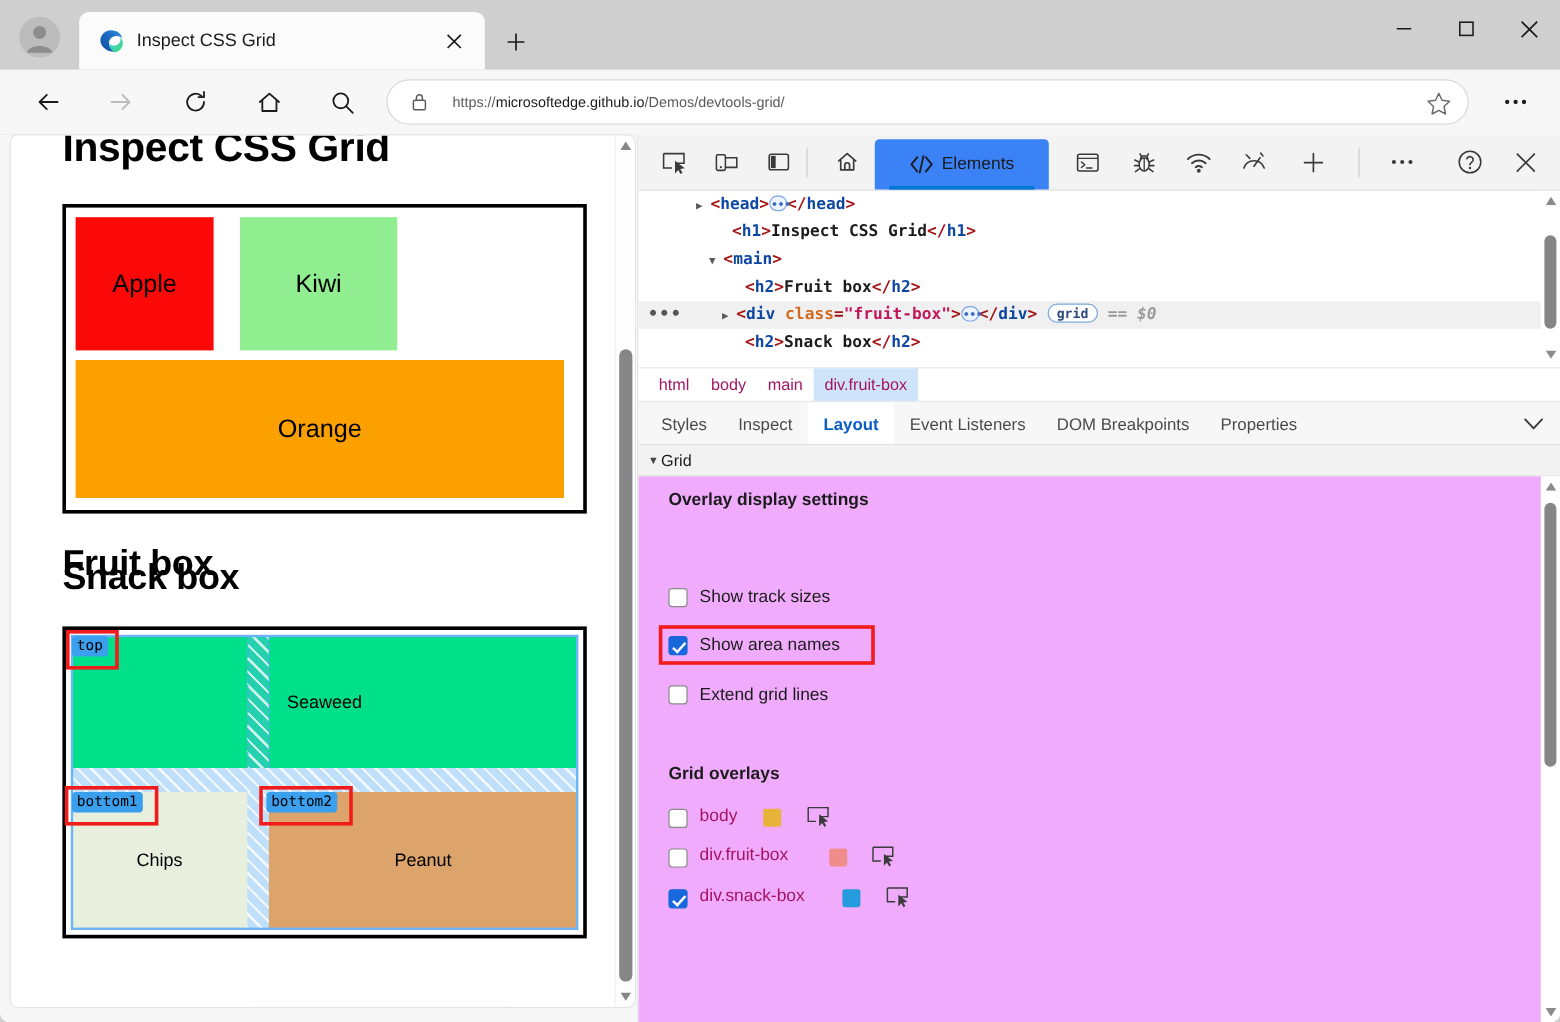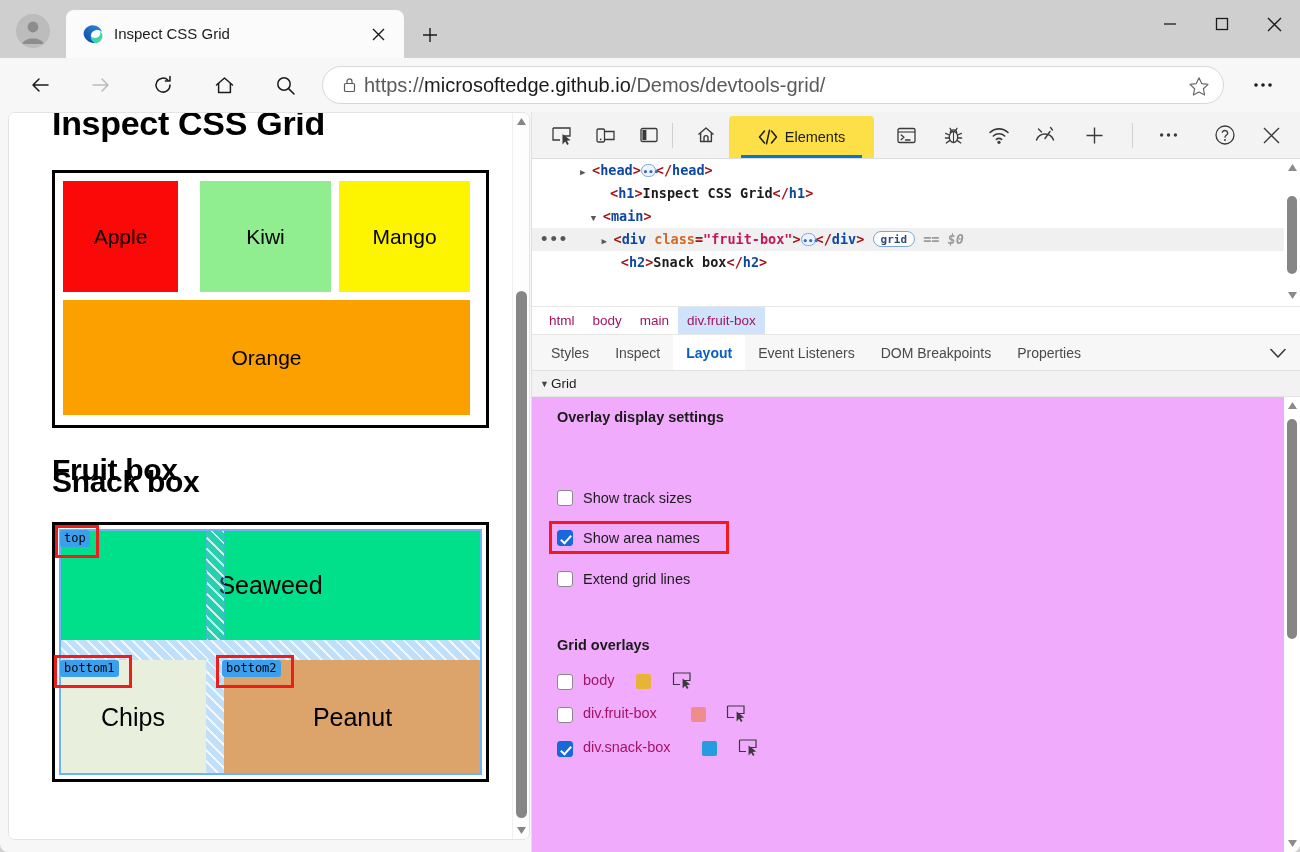--- a/index.html
+++ b/index.html
@@ -81,22 +81,22 @@
   .omnibox {
     position: absolute; left: 322px; top: 8px;
     width: 902px; height: 38px;
     background: #ffffff;
     border: 1px solid #d8d8d8;
     border-radius: 19px;
     display:flex; align-items:center;
   }
   .omni-lock { margin-left: 16px; width: 20px; height: 20px; display:flex; align-items:center; justify-content:center;}
   .omni-url {
-    margin-left: 5px;
-    font-size: 20px; color: #5a5a5a;
+    margin-left: 18px;
+    font-size: 12px; color: #5a5a5a;
     white-space: nowrap;
   }
   .omni-url .host { color: #1b1b1b; }
   .omni-star {
     position:absolute; right: 12px; top: 7px;
     width: 24px; height: 24px;
     display:flex; align-items:center; justify-content:center;
   }
   .tb-dots {
     position: absolute; left: 1246px; top: 10px;
@@ -160,21 +160,21 @@
     border: 3px solid #000;
     background: #fff;
   }
   .snack-inner {
     position: absolute; left: 5px; top: 5px;
     width: 421px; height: 244px;
   }
   .sn-cell {
     position: absolute;
     display:flex; align-items:center; justify-content:center;
-    font-size: 25px; color: #000;
+    font-size: 15px; color: #000;
   }
   .s-seaweed { left: 0px;   top: 0px;   width: 421px; height: 110px; }
   .s-chips   { left: 0px;   top: 130px; width: 146px; height: 114px; }
   .s-peanut  { left: 164px; top: 130px; width: 257px; height: 114px; }
 
   
   .ov-border {
     position:absolute; left:-1px; top:-1px;
     width: 423px; height: 246px;
     border: 2px solid #6cb4f5;
@@ -252,21 +252,21 @@
     width: 32px; height: 30px;
     display:flex; align-items:center; justify-content:center;
   }
   .dt-sep {
     position:absolute; top: 11px; width:1px; height: 25px;
     background: #d0d0d0;
   }
   .dt-tab-active {
     position: absolute; left: 197px; top: 4px;
     width: 145px; height: 42px;
-    background: #fde047;
+    background: #3b82f6;
     border-radius: 4px 4px 0 0;
     display:flex; align-items:center; justify-content:center; gap: 7px;
   }
   .dt-tab-active .lbl { font-size: 14.5px; color: #1b1b1b; }
   .dt-tab-underline {
     position:absolute; left: 209px; top: 43px;
     width: 121px; height: 3px; background: #0078d4;
   }
 
   
@@ -544,21 +544,20 @@
 
     <div class="viewport">
       <div class="page">
         <div class="h1-title">Inspect CSS Grid</div>
 
         <div class="h2-title" style="top:340px">Fruit box</div>
 
         <div class="fruit-box">
           <div class="fruit-cell f-apple" style="background:#fb0808">Apple</div>
           <div class="fruit-cell f-kiwi" style="background:#90ee90">Kiwi</div>
-          <div class="fruit-cell f-mango" style="background:#fdf500">Mango</div>
           <div class="fruit-cell f-orange" style="background:#fca000">Orange</div>
         </div>
 
         <div class="h2-title" style="top:352px">Snack box</div>
 
         <div class="snack-box">
           <div class="snack-inner">
             <div class="sn-cell s-seaweed" style="background:#00e08a">Seaweed</div>
             <div class="sn-cell s-chips" style="background:#e8efdc">Chips</div>
             <div class="sn-cell s-peanut" style="background:#dca36a">Peanut</div>
@@ -699,20 +698,21 @@
           <svg width="19" height="19" viewBox="0 0 19 19">
             <path d="M2 2 L17 17 M17 2 L2 17" stroke="#3a3a3a" stroke-width="1.4" fill="none"></path>
           </svg>
         </div>
       </div>
 
       <div class="dom-tree" id="domTree">
           <div class="dom-row"><span style="display:inline-block;width:48px"></span><span class="tri">▶</span><span class="tagp">&lt;</span><span class="tagb">head</span><span class="tagp">&gt;</span><span class="dots-badge"></span><span class="tagp">&lt;/</span><span class="tagb">head</span><span class="tagp">&gt;</span></div>
           <div class="dom-row"><span style="display:inline-block;width:66px"></span><span class="tri"></span><span class="tagp">&lt;</span><span class="tagb">h1</span><span class="tagp">&gt;</span><span class="txt">Inspect CSS Grid</span><span class="tagp">&lt;/</span><span class="tagb">h1</span><span class="tagp">&gt;</span></div>
           <div class="dom-row"><span style="display:inline-block;width:58.8px"></span><span class="tri">▼</span><span class="tagp">&lt;</span><span class="tagb">main</span><span class="tagp">&gt;</span></div>
+          <div class="dom-row"><span style="display:inline-block;width:76.80000000000001px"></span><span class="tri"></span><span class="tagp">&lt;</span><span class="tagb">h2</span><span class="tagp">&gt;</span><span class="txt">Fruit box</span><span class="tagp">&lt;/</span><span class="tagb">h2</span><span class="tagp">&gt;</span></div>
           <div class="dom-row sel"><span class="rowdots">•••</span><span style="display:inline-block;width:69.6px"></span><span class="tri">▶</span><span class="tagp">&lt;</span><span class="tagb">div</span> <span class="attr">class</span><span class="tagp">=</span><span class="val">"fruit-box"</span><span class="tagp">&gt;</span><span class="dots-badge"></span><span class="tagp">&lt;/</span><span class="tagb">div</span><span class="tagp">&gt;</span> <span class="gridbadge">grid</span> <span class="dollar">== $0</span></div>
           <div class="dom-row"><span style="display:inline-block;width:76.80000000000001px"></span><span class="tri"></span><span class="tagp">&lt;</span><span class="tagb">h2</span><span class="tagp">&gt;</span><span class="txt">Snack box</span><span class="tagp">&lt;/</span><span class="tagb">h2</span><span class="tagp">&gt;</span></div>
         </div>
 
       <div class="dom-scroll">
         <div class="dsc-arrow" style="top:0">
           <svg width="9" height="7" viewBox="0 0 9 7">
               <path d="M4.5 0 L9 7 L0 7 Z" fill="#8b8b8b"></path>
             </svg>
         </div>

